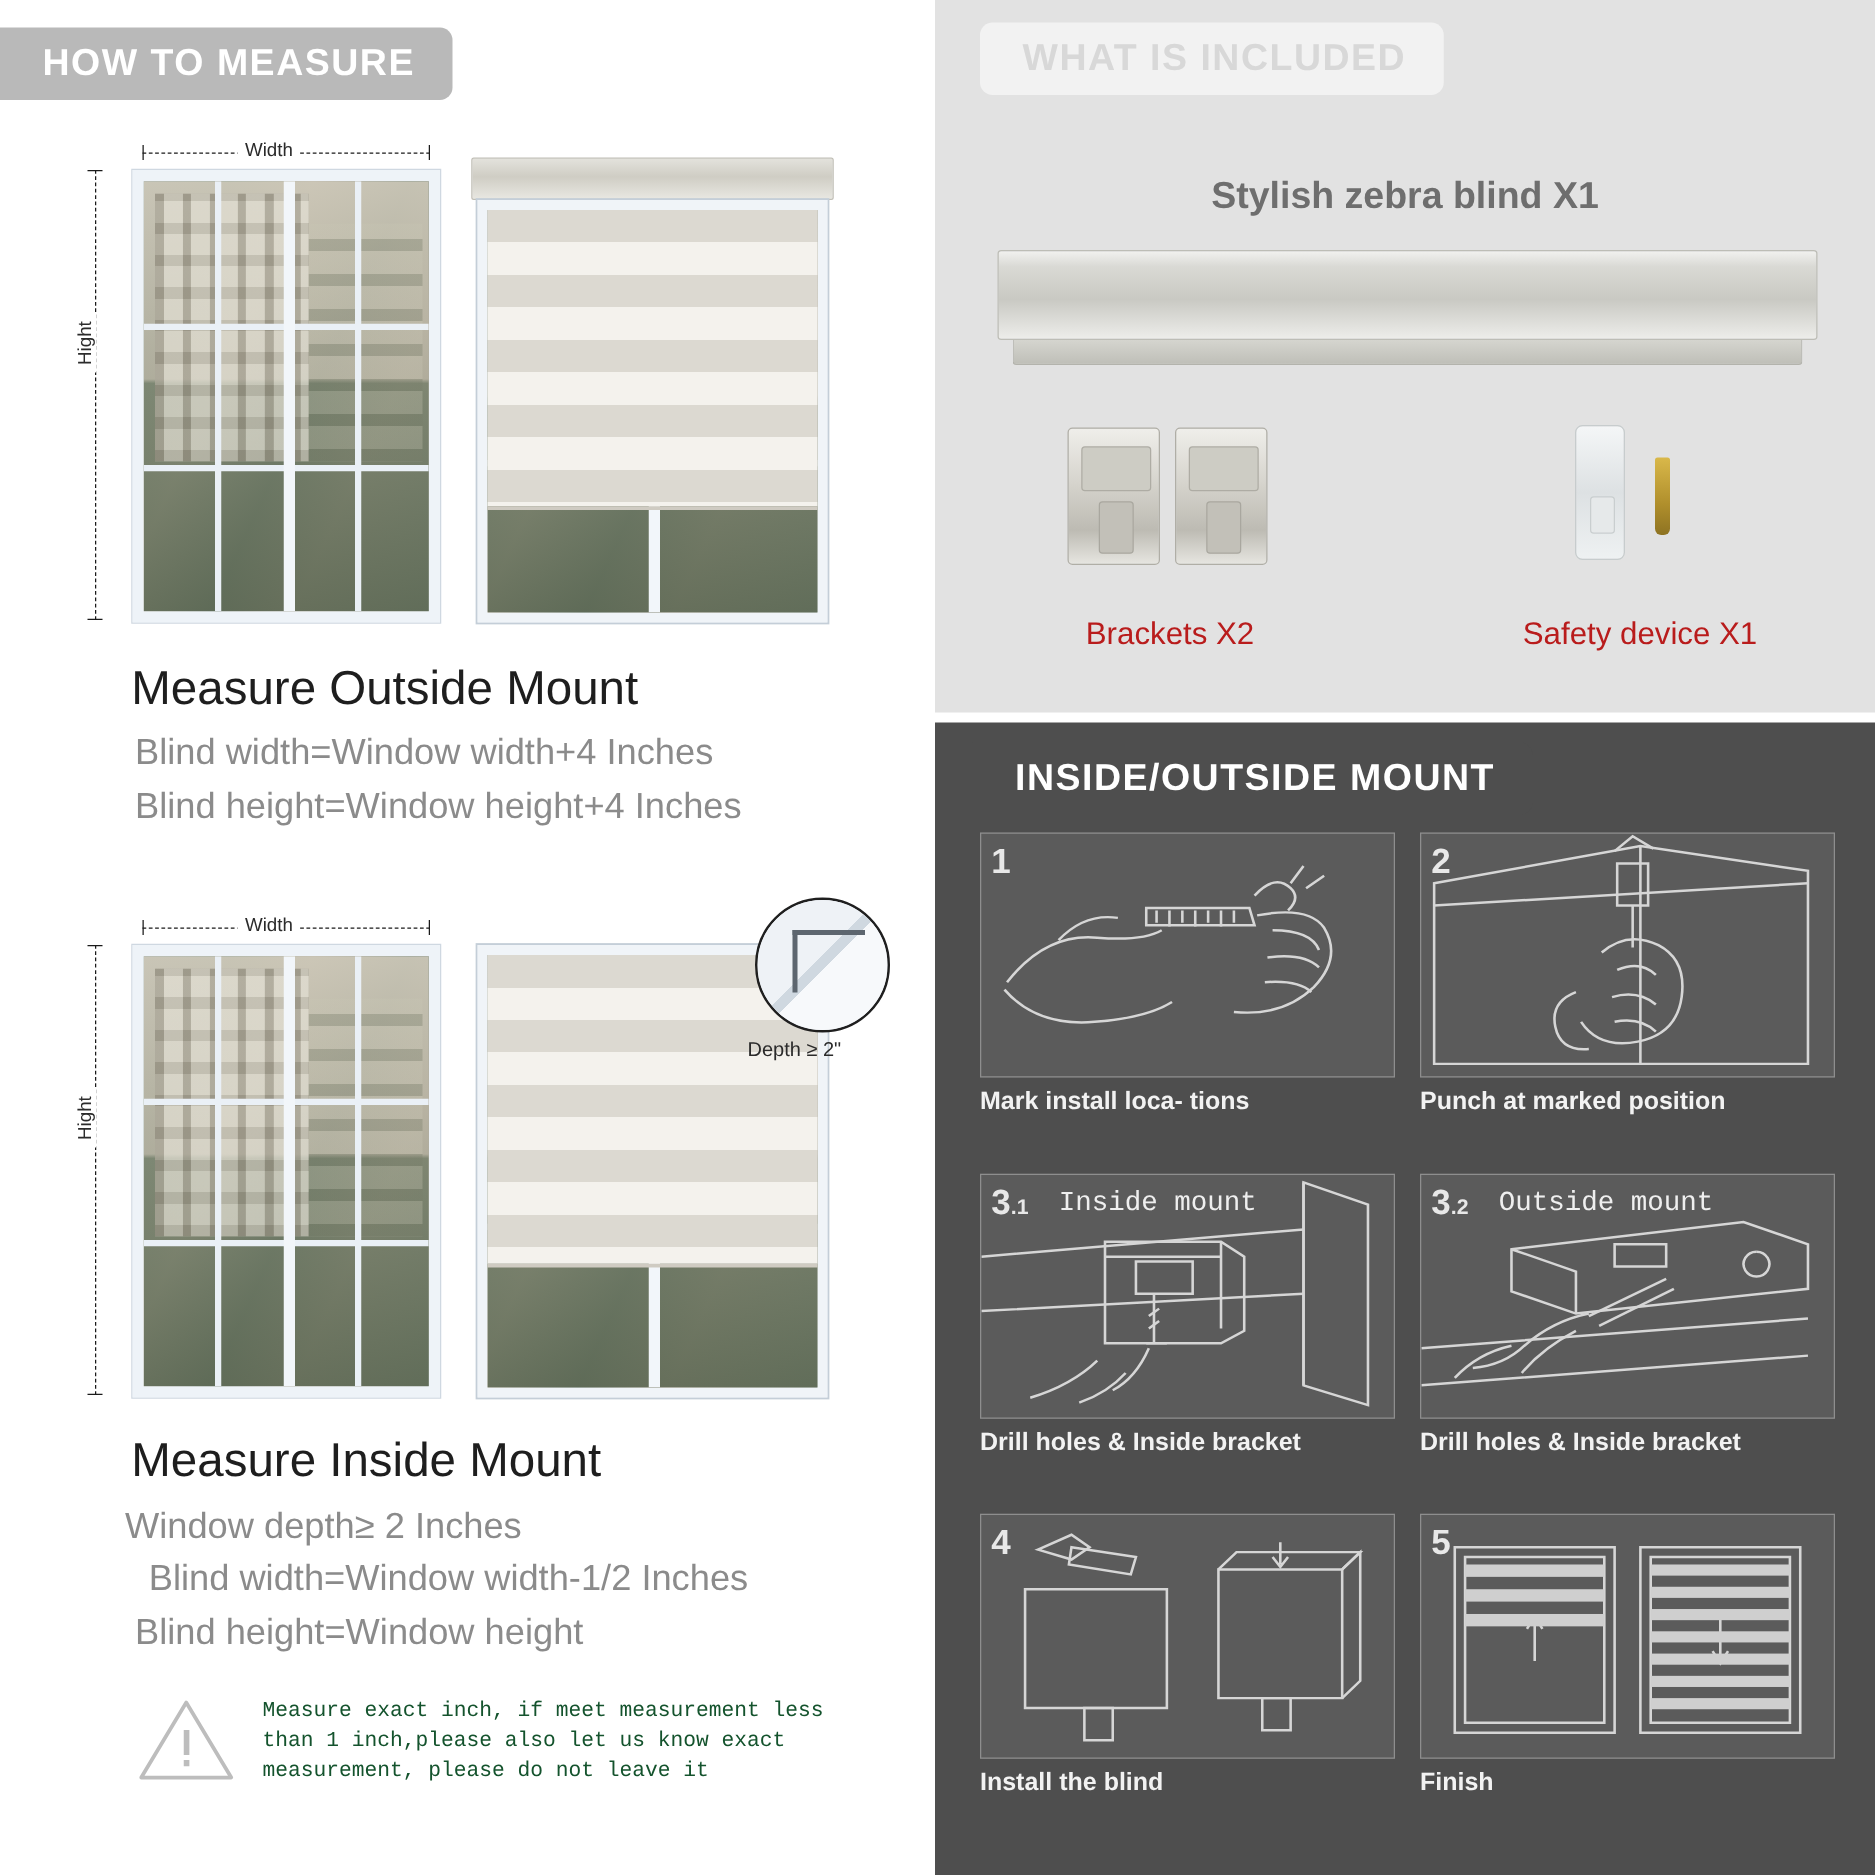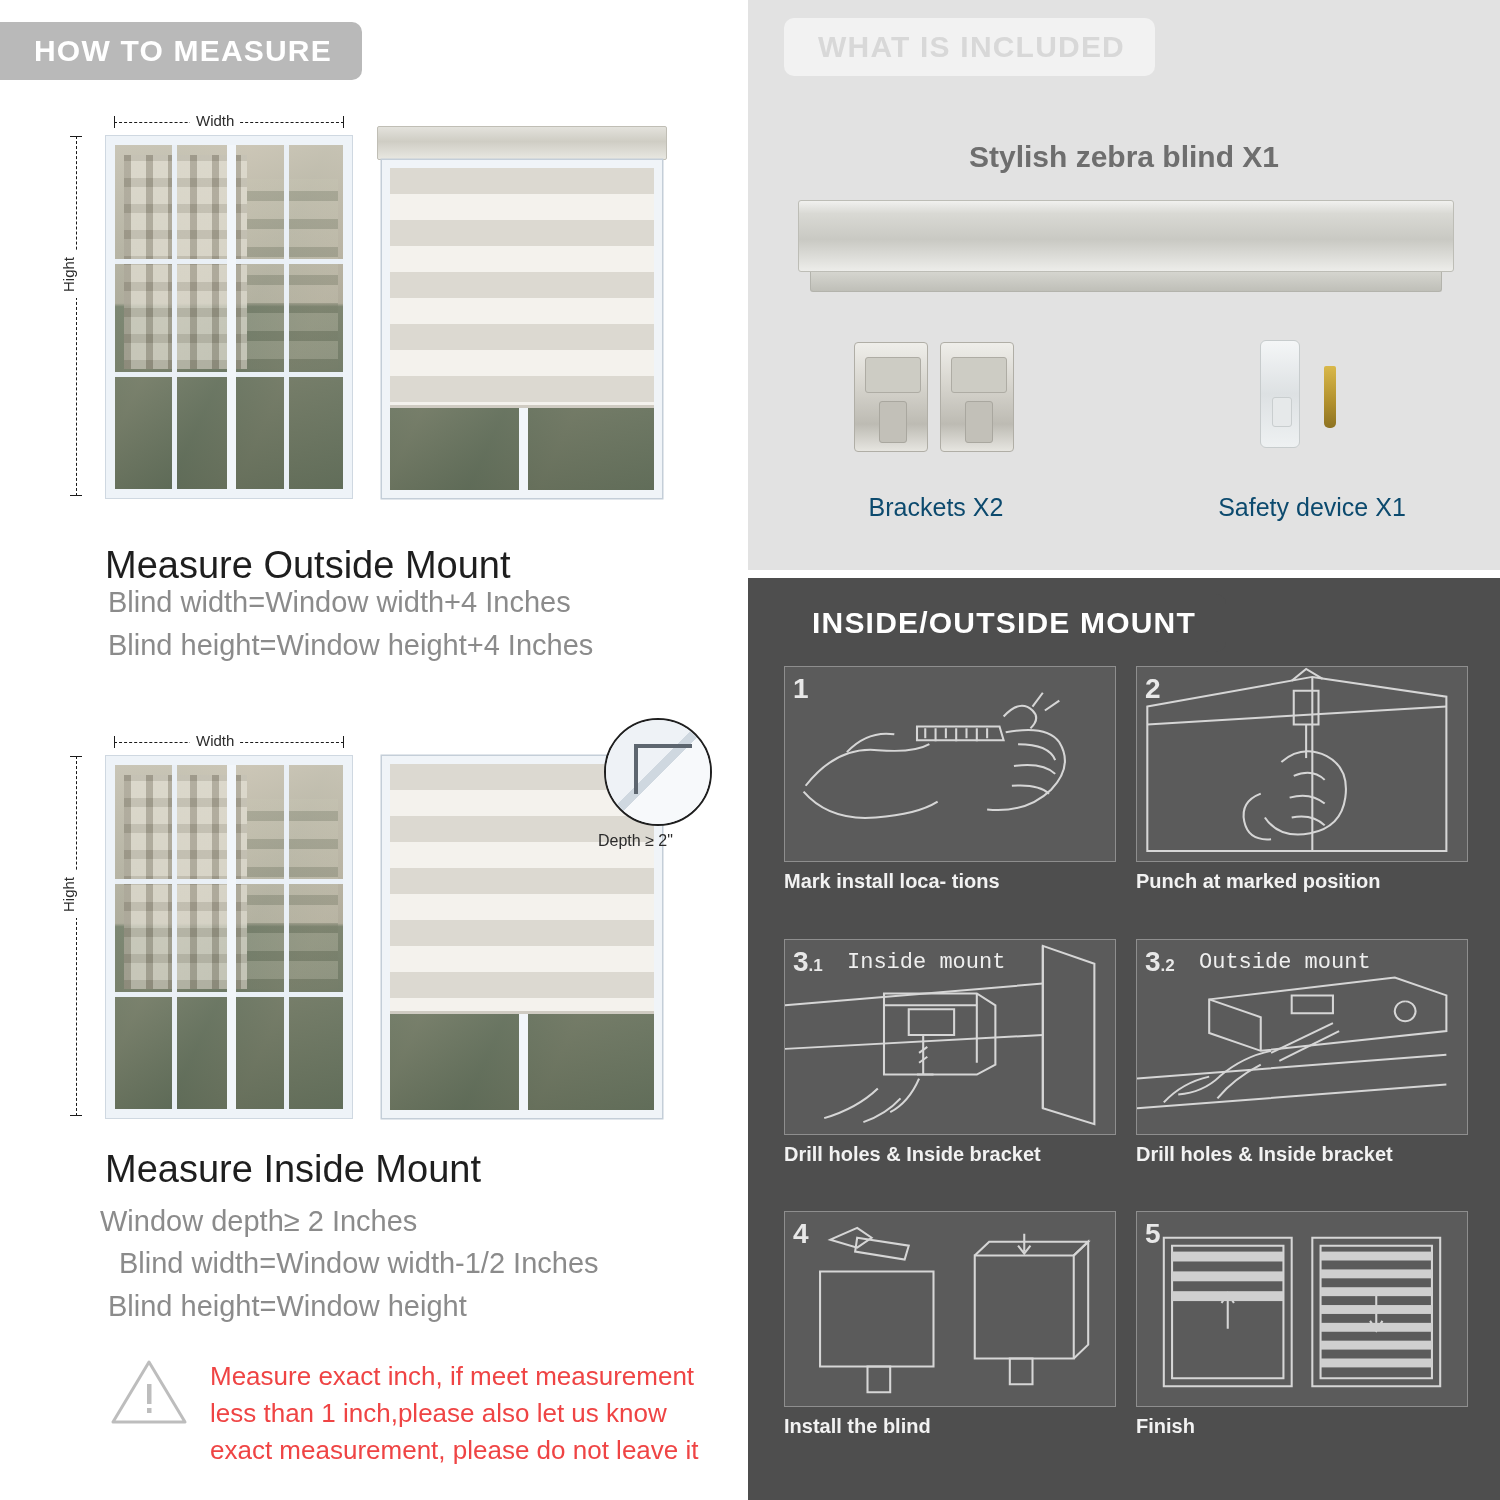--- a/index.html
+++ b/index.html
@@ -109,21 +109,21 @@
   }
 
   .note {
     position: absolute; left: 110px; top: 1358px; width: 590px;
     display: flex; gap: 22px; align-items: flex-start;
   }
   .warn-tri {
     width: 78px; height: 68px; flex: 0 0 78px; position: relative;
   }
   .warn-tri svg { display: block; }
-  .note-text { font-size: 26px; color: #ef4444; line-height: 1.42; }
+  .note-text { font-size: 17px; color: #14532d; line-height: 1.42; font-family: Liberation Mono, monospace; }
 
   .depth-callout {
     position: absolute; width: 108px; height: 108px; border-radius: 50%;
     border: 2px solid #1f1f1f; overflow: hidden; background: #e8edf2;
   }
   .depth-inner {
     position: absolute; inset: 0;
     background: linear-gradient(135deg,#eef2f6 0 46%, #cfd8e0 46% 52%, #f7f9fb 52% 100%);
   }
   .depth-inner::after {
@@ -156,21 +156,21 @@
     background: linear-gradient(180deg,#d5d5cf 0%, #bfbfb8 100%);
     border: 1px solid #b3b3ac; border-top: none; border-radius: 0 0 3px 3px;
   }
   .parts-row {
     position: absolute; left: 0; right: 0; top: 330px; height: 210px;
     display: flex;
   }
   .part { flex: 1; position: relative; text-align: center; }
   .part-label {
     position: absolute; left: 0; right: 0; bottom: 18px;
-    font-size: 25px; color: #0c4a6e;
+    font-size: 25px; color: #b91c1c;
   }
   .part-art { position: absolute; left: 0; right: 0; top: 0; height: 130px; }
 
   .bracket {
     position: absolute; top: 12px; width: 74px; height: 110px;
     background: linear-gradient(180deg,#efeeea 0%, #d6d4cd 40%, #bdbbb3 75%, #e6e5e0 100%);
     border: 1px solid #b0aea6; border-radius: 4px;
   }
   .bracket::before {
     content: ""; position: absolute; left: 10px; top: 14px; width: 54px; height: 34px;
@@ -275,21 +275,21 @@
       <div class="blind-window" style="left:320px; top:52px; width:280px; height:338px;">
         <div class="win-glass">
           <div class="bldg"></div>
           <div class="mullion-v" style="left:49%;"></div>
           <div class="grid-h" style="top:62%;"></div>
         </div>
         <div class="blind-fabric" style="height:240px;"></div>
       </div>
     </div>
 
-    <div class="heading" style="left:105px; top:530px;margin-top:14px;">Measure Outside Mount</div>
+    <div class="heading" style="left:105px; top:530px;">Measure Outside Mount</div>
     <div class="subline" style="left:108px; top:586px;">Blind width=Window width+4 Inches</div>
     <div class="subline" style="left:108px; top:629px;">Blind height=Window height+4 Inches</div>
 
     <div class="fig fig-inside">
 
       <div class="dash-h" style="left:52px; top:14px; width:230px;"></div>
       <div class="tick-v" style="left:52px; top:8px;"></div>
       <div class="tick-v" style="left:281px; top:8px;"></div>
       <div class="dim-label" style="left:128px; top:4px;">Width</div>
 

